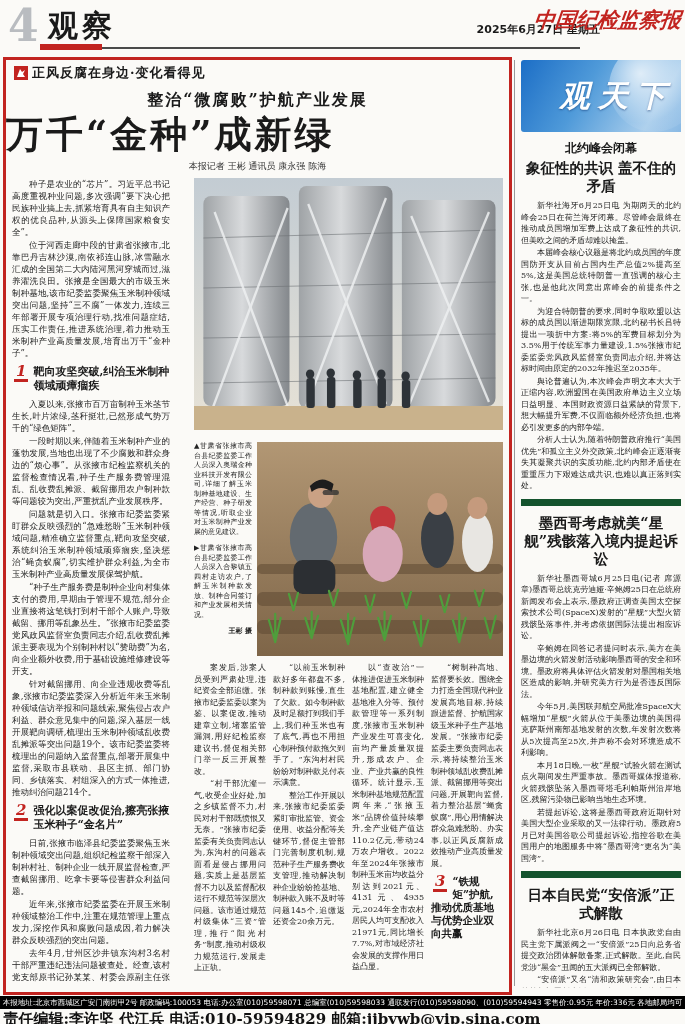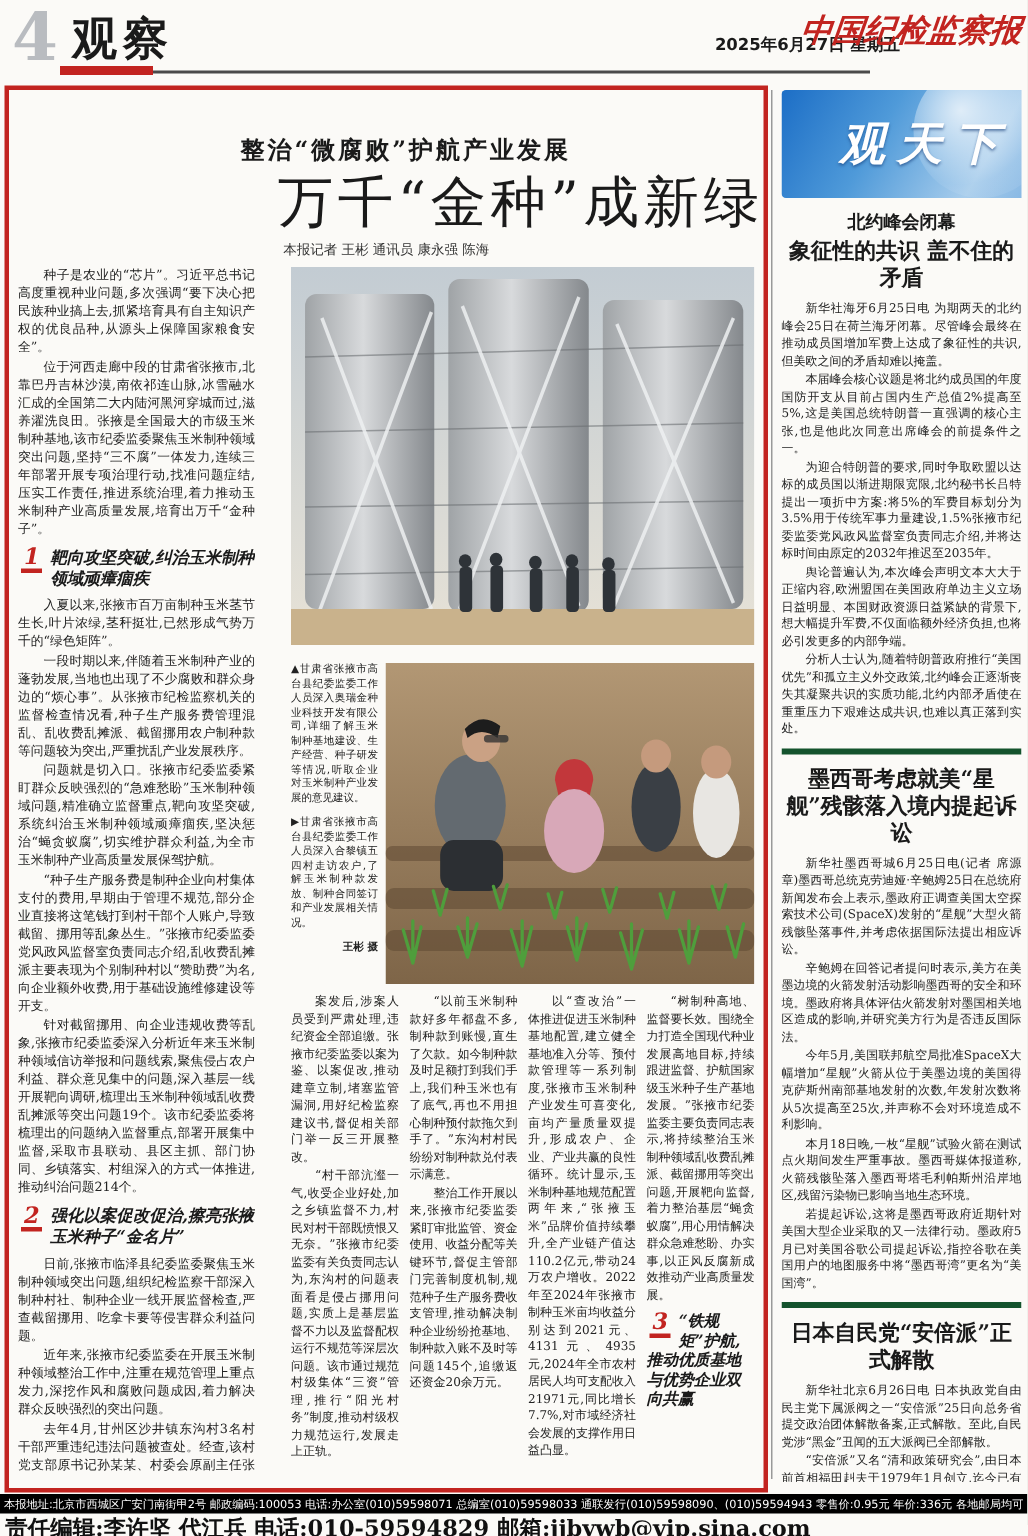--- a/index.html
+++ b/index.html
@@ -11,49 +11,49 @@
   .hrule{position:absolute;left:40px;top:47px;width:540px;height:2px;background:#4a4a4a;}
   .hrule-red{position:absolute;left:40px;top:44px;width:62px;height:6px;background:#c22420;}
   .pub-date{position:absolute;left:470px;top:22px;width:130px;font-size:11px;font-weight:bold;text-align:right;font-family:"DejaVu Sans","Liberation Sans",sans-serif;}
   .masthead{position:absolute;right:4px;top:6px;font-size:21px;font-weight:bold;font-style:italic;color:#c22420;letter-spacing:0px;transform:skewX(-6deg);}
   
   .artbox{position:absolute;left:3px;top:57px;width:503px;height:932px;border:3px solid #c22420;background:#fbfaf7;overflow:hidden;}
   .kicker{position:absolute;left:8px;top:5px;height:16px;display:flex;align-items:center;gap:4px;}
   .kicker-ico{width:14px;height:14px;background:#c22420;display:inline-block;position:relative;}
   .kicker-ico svg{position:absolute;left:2px;top:2px;}
   .kicker-txt{font-size:13px;font-weight:bold;letter-spacing:1px;}
-  .subtitle{position:absolute;left:0;top:30px;width:100%;text-align:center;font-size:16px;font-weight:bold;letter-spacing:2px;padding-left:13px;}
-  .headline{position:absolute;left:0;top:50px;width:100%;text-align:right;font-size:37px;font-weight:normal;letter-spacing:3px;}
+  .subtitle{position:absolute;left:0;top:30px;width:100%;text-align:center;font-size:16px;font-weight:bold;letter-spacing:2px;}
+  .headline{position:absolute;left:0;top:50px;width:100%;text-align:left;font-size:37px;font-weight:bold;letter-spacing:3px;}
   .byline{position:absolute;left:0;top:100px;width:100%;text-align:center;font-size:9px;color:#333;}
   .artbody{position:absolute;left:6px;top:118px;width:491px;height:806px;display:flex;gap:24px;overflow:hidden;}
   .colL{width:158px;flex:none;overflow:hidden;}
   .colR{flex:1;overflow:hidden;}
   .ptext{display:block;font-size:8.5px;line-height:12px;text-align:justify;text-indent:2em;color:#222;}
   .blk{margin:0 0 1px 0;overflow:hidden;}
   .blk span:empty{display:none;}
   .secnum{float:left;color:#c22420;font-weight:bold;font-style:italic;font-size:15px;line-height:14px;margin:4px 5px 0 2px;border-bottom:3px solid #c22420;padding:0 2px 1px 2px;}
-  .sechead{display:block;font-size:11px;font-weight:bold;line-height:14px;margin:5px 0 4px 0;font-style:italic;}
+  .sechead{display:block;font-size:11px;font-weight:bold;line-height:14px;margin:5px 0 4px 0;}
   .photo1{width:100%;height:252px;display:block;}
   .midrow{display:flex;margin-top:12px;height:214px;gap:5px;}
   .capcol{width:58px;flex:none;font-size:7px;line-height:9.5px;text-align:justify;color:#222;overflow:hidden;font-family:"DejaVu Sans","Liberation Sans",sans-serif;}
   .cap{margin-bottom:7px;}
   .credit{text-align:right;font-weight:bold;margin-top:3px;}
   .photo2{flex:1;height:214px;display:block;}
   .botcols{margin-top:6px;height:322px;column-count:4;column-gap:7px;overflow:hidden;}
   .botcols .ptext{font-size:8px;line-height:11.5px;}
   .botcols .sechead{font-size:10.5px;line-height:13px;}
   
   .vdiv{position:absolute;left:514px;top:60px;width:1px;height:926px;background:#999;}
   .sidebar{position:absolute;left:521px;top:60px;width:160px;height:928px;overflow:hidden;}
   .banner{width:160px;height:72px;border-radius:3px;position:relative;overflow:hidden;
           background:linear-gradient(120deg,#1c6ec6 0%,#4f9ad9 35%,#a8cdec 70%,#6fa8dd 100%);padding-left:32px;}
   .banner .globe{position:absolute;right:14px;top:-18px;width:90px;height:90px;border-radius:50%;
           background:radial-gradient(circle at 35% 35%,rgba(255,255,255,.75),rgba(255,255,255,.08) 60%);}
   .banner .txt{position:absolute;left:0;top:16px;width:100%;text-align:center;font-size:30px;font-weight:bold;font-style:italic;color:#fff;letter-spacing:8px;text-shadow:0 1px 2px rgba(20,60,120,.6);}
-  .sb-art{margin-top:8px;border-bottom:4px solid #14532d;padding-bottom:6px;}
+  .sb-art{margin-top:8px;border-bottom:7px solid #14532d;padding-bottom:6px;}
   .sb-art:last-child{border-bottom:none;}
   .sb-kicker{text-align:center;font-size:12px;font-weight:bold;margin:2px 0;}
   .sb-title{text-align:center;font-size:14.5px;font-weight:bold;line-height:18px;margin:2px 0 5px 0;letter-spacing:0px;}
   .sb-art p{font-size:8px;line-height:11.5px;text-align:justify;text-indent:2em;margin:0 0 1px 0;color:#222;}
   
   .fbar{position:absolute;left:0;top:996px;width:685px;height:13px;background:#000000;color:#fff;
         font-size:7.5px;line-height:13px;text-align:center;font-family:"DejaVu Sans","Liberation Sans",sans-serif;letter-spacing:0px;}
   .fline{position:absolute;left:0;top:1010px;width:544px;text-align:center;font-size:15px;font-weight:bold;color:#111;}
 </style>
 </head>
@@ -62,20 +62,28 @@
 <div id="page">
 
   <div class="pagenum">4</div>
   <div class="section-title">观察</div>
   <div class="hrule"></div>
   <div class="hrule-red"></div>
   <div class="pub-date">2025年6月27日  星期五</div>
   <div class="masthead">中国纪检监察报</div>
 
   <div class="artbox">
+    <div class="kicker">
+      <span class="kicker-ico">
+        <svg width="10" height="10" viewBox="0 0 10 10">
+            <path d="M1 9 L4 1 L6 4 L9 2 L7 6 L9 9 Z" fill="#fff"></path>
+          </svg>
+      </span>
+      <span class="kicker-txt">正风反腐在身边·变化看得见</span>
+    </div>
     <div class="subtitle">整治“微腐败”护航产业发展</div>
     <div class="headline">万千“金种”成新绿</div>
     <div class="byline">本报记者 王彬 通讯员 康永强 陈海</div>
 
     <div class="artbody">
 
       <div class="colL">
 
           <div class="blk">
 

